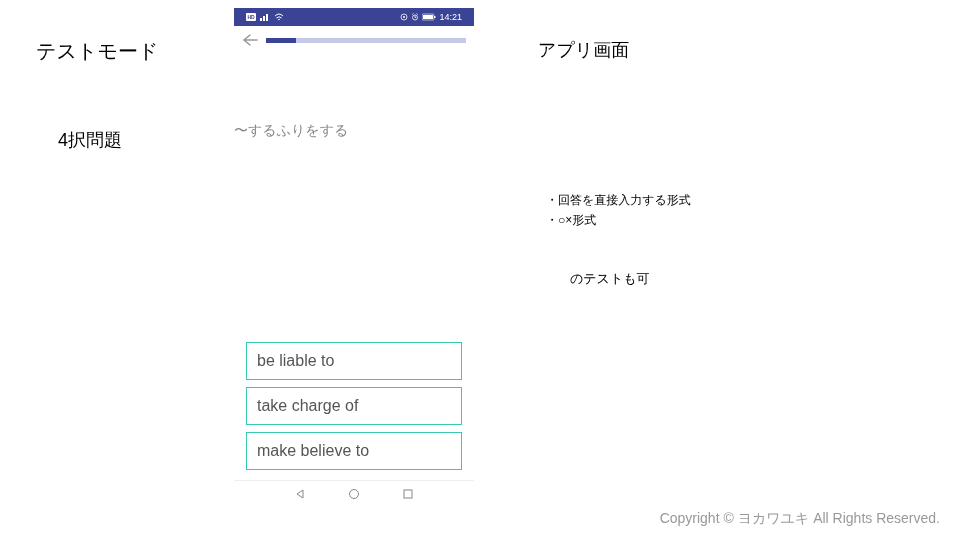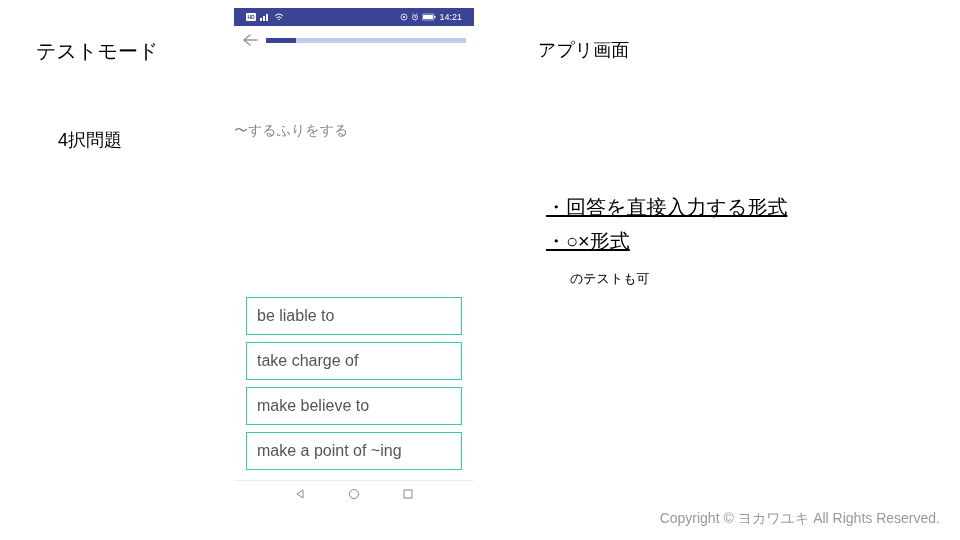--- a/index.html
+++ b/index.html
@@ -30,24 +30,23 @@
       position: absolute;
       left: 538px;
       top: 38px;
       font-size: 18px;
       color: #000;
     }
     .bullet-block {
       position: absolute;
       left: 546px;
       top: 190px;
-      font-size: 20px;
+      font-size: 12px;
       color: #000;
       line-height: 1.7;
-      text-decoration: underline;
     }
     .bullet-followup {
       position: absolute;
       left: 570px;
       top: 270px;
       font-size: 13px;
       color: #000;
     }
     .copyright {
       position: absolute;
@@ -210,21 +209,20 @@
       <div class="progress-fill"></div>
     </div>
   </div>
 
   <div class="question-area">
     <div class="question-text">〜するふりをする</div>
     <div class="choices">
       <button class="choice">be liable to</button>
       <button class="choice">take charge of</button>
       <button class="choice">make believe to</button>
-      <button class="choice">make a point of ~ing</button>
     </div>
   </div>
 
   <div class="navbar">
     <span class="nav-btn">
       <svg class="icon-svg" width="12" height="12" viewBox="0 0 12 12">
           <path d="M9 2 L3 6 L9 10 Z" stroke="#888" stroke-width="1" fill="none"></path>
         </svg>
     </span>
     <span class="nav-btn">

